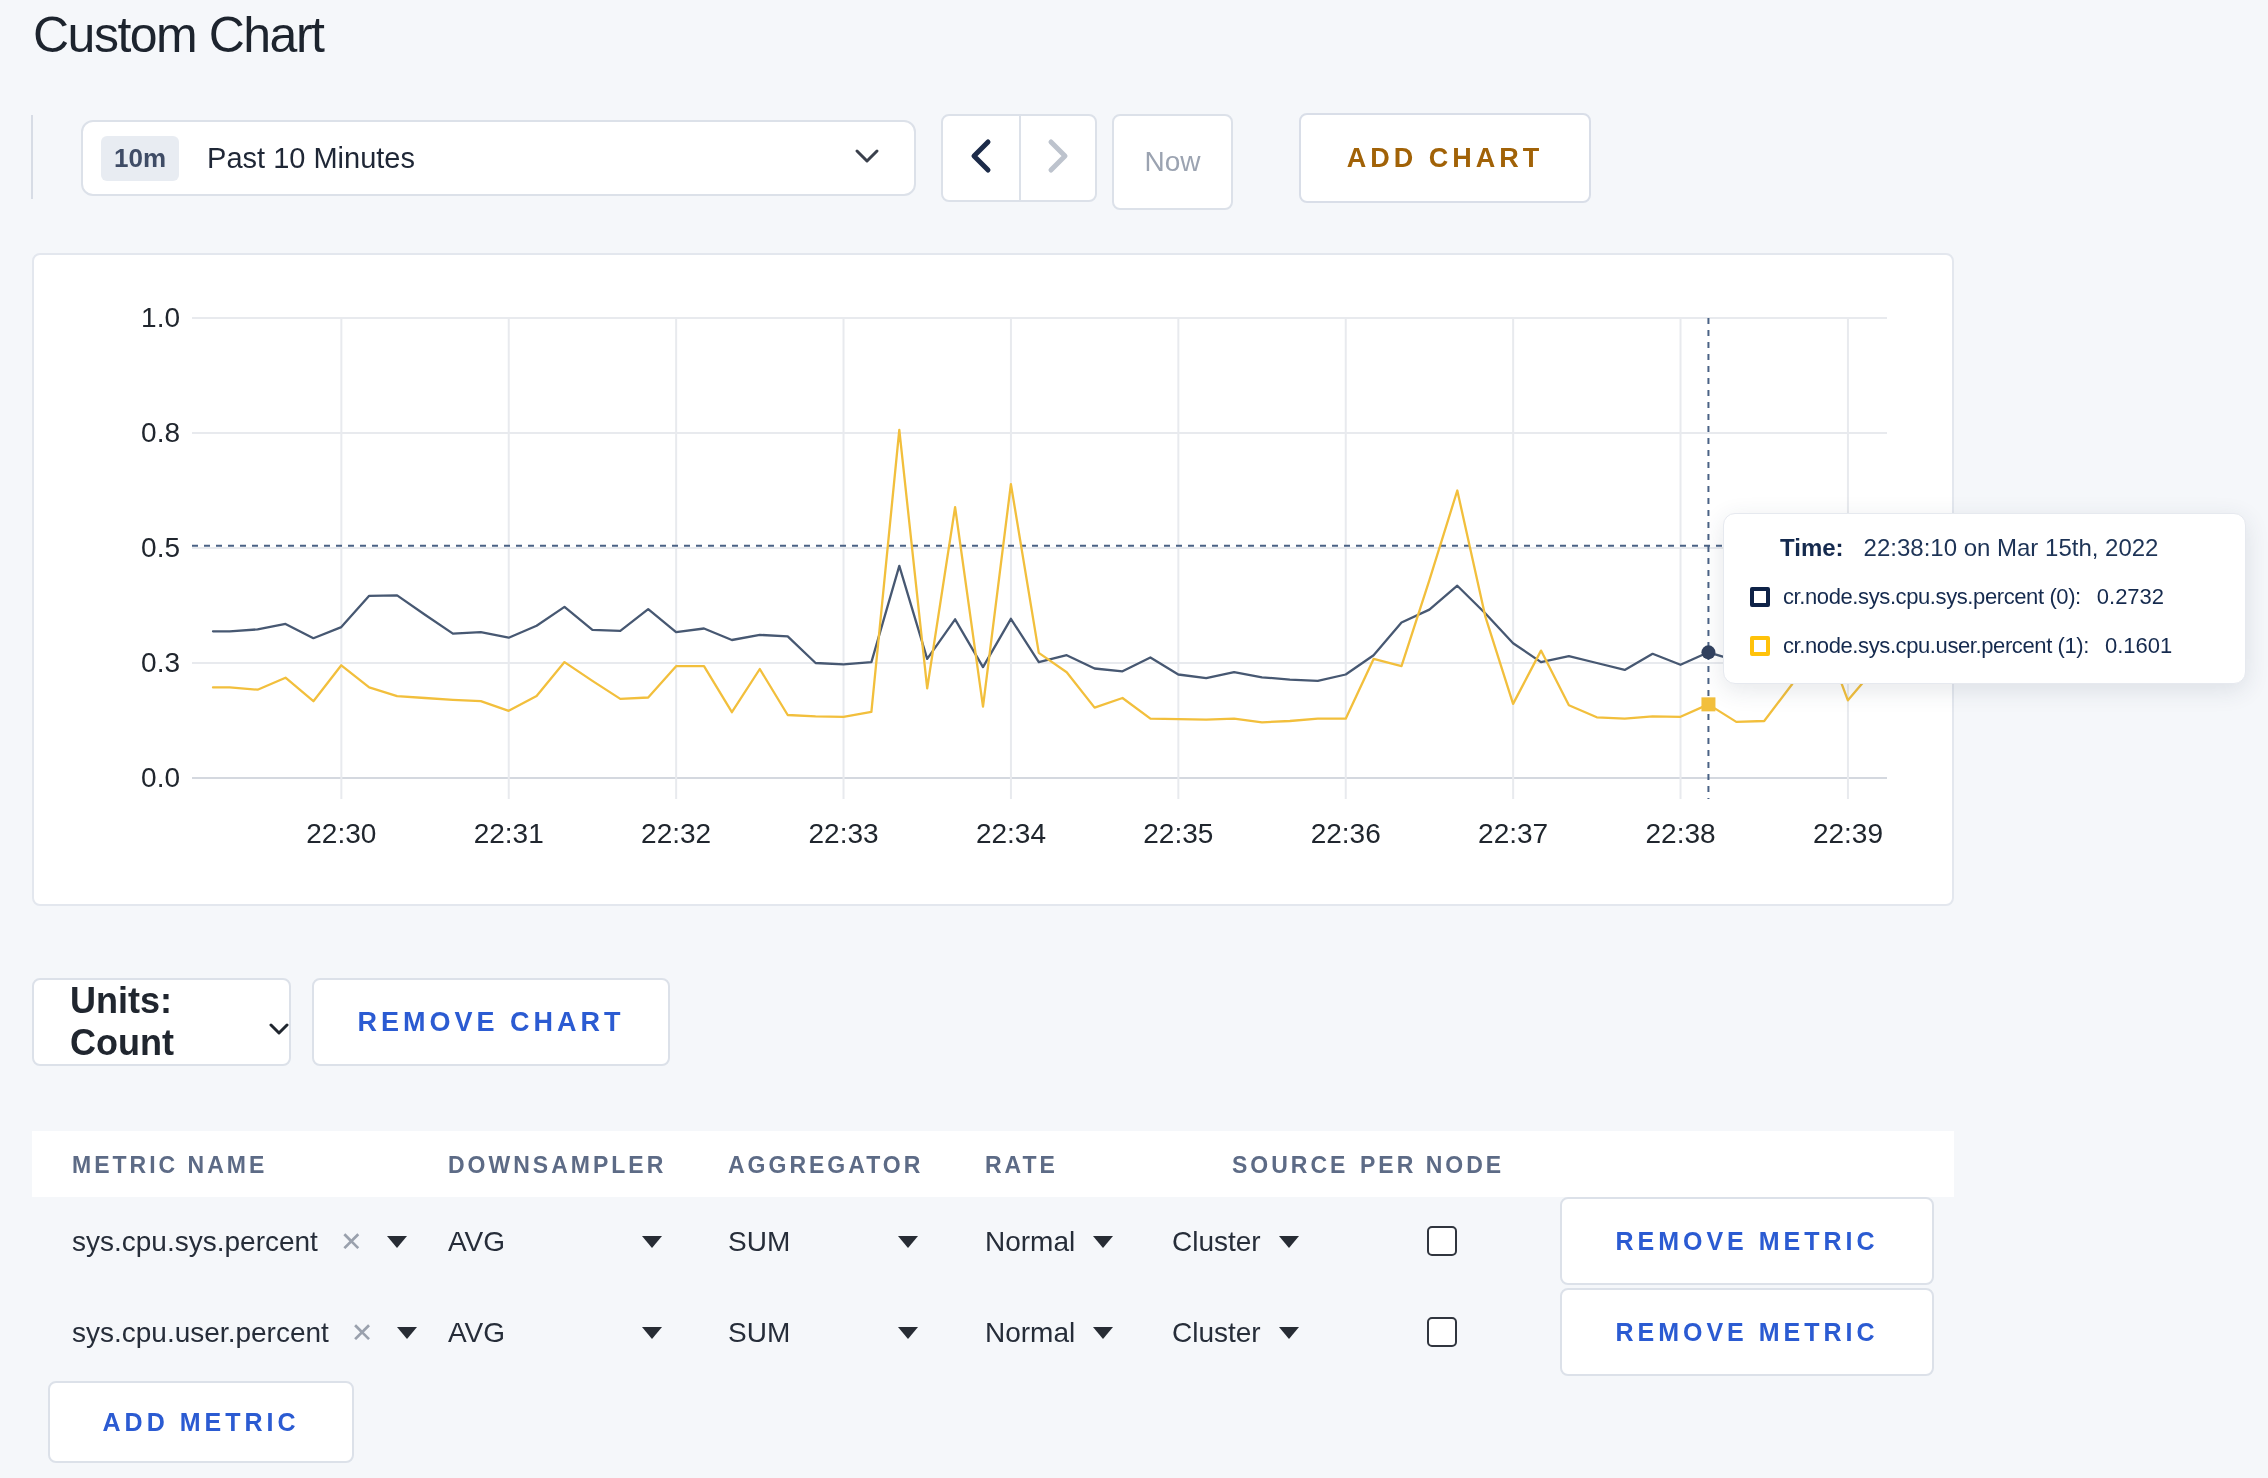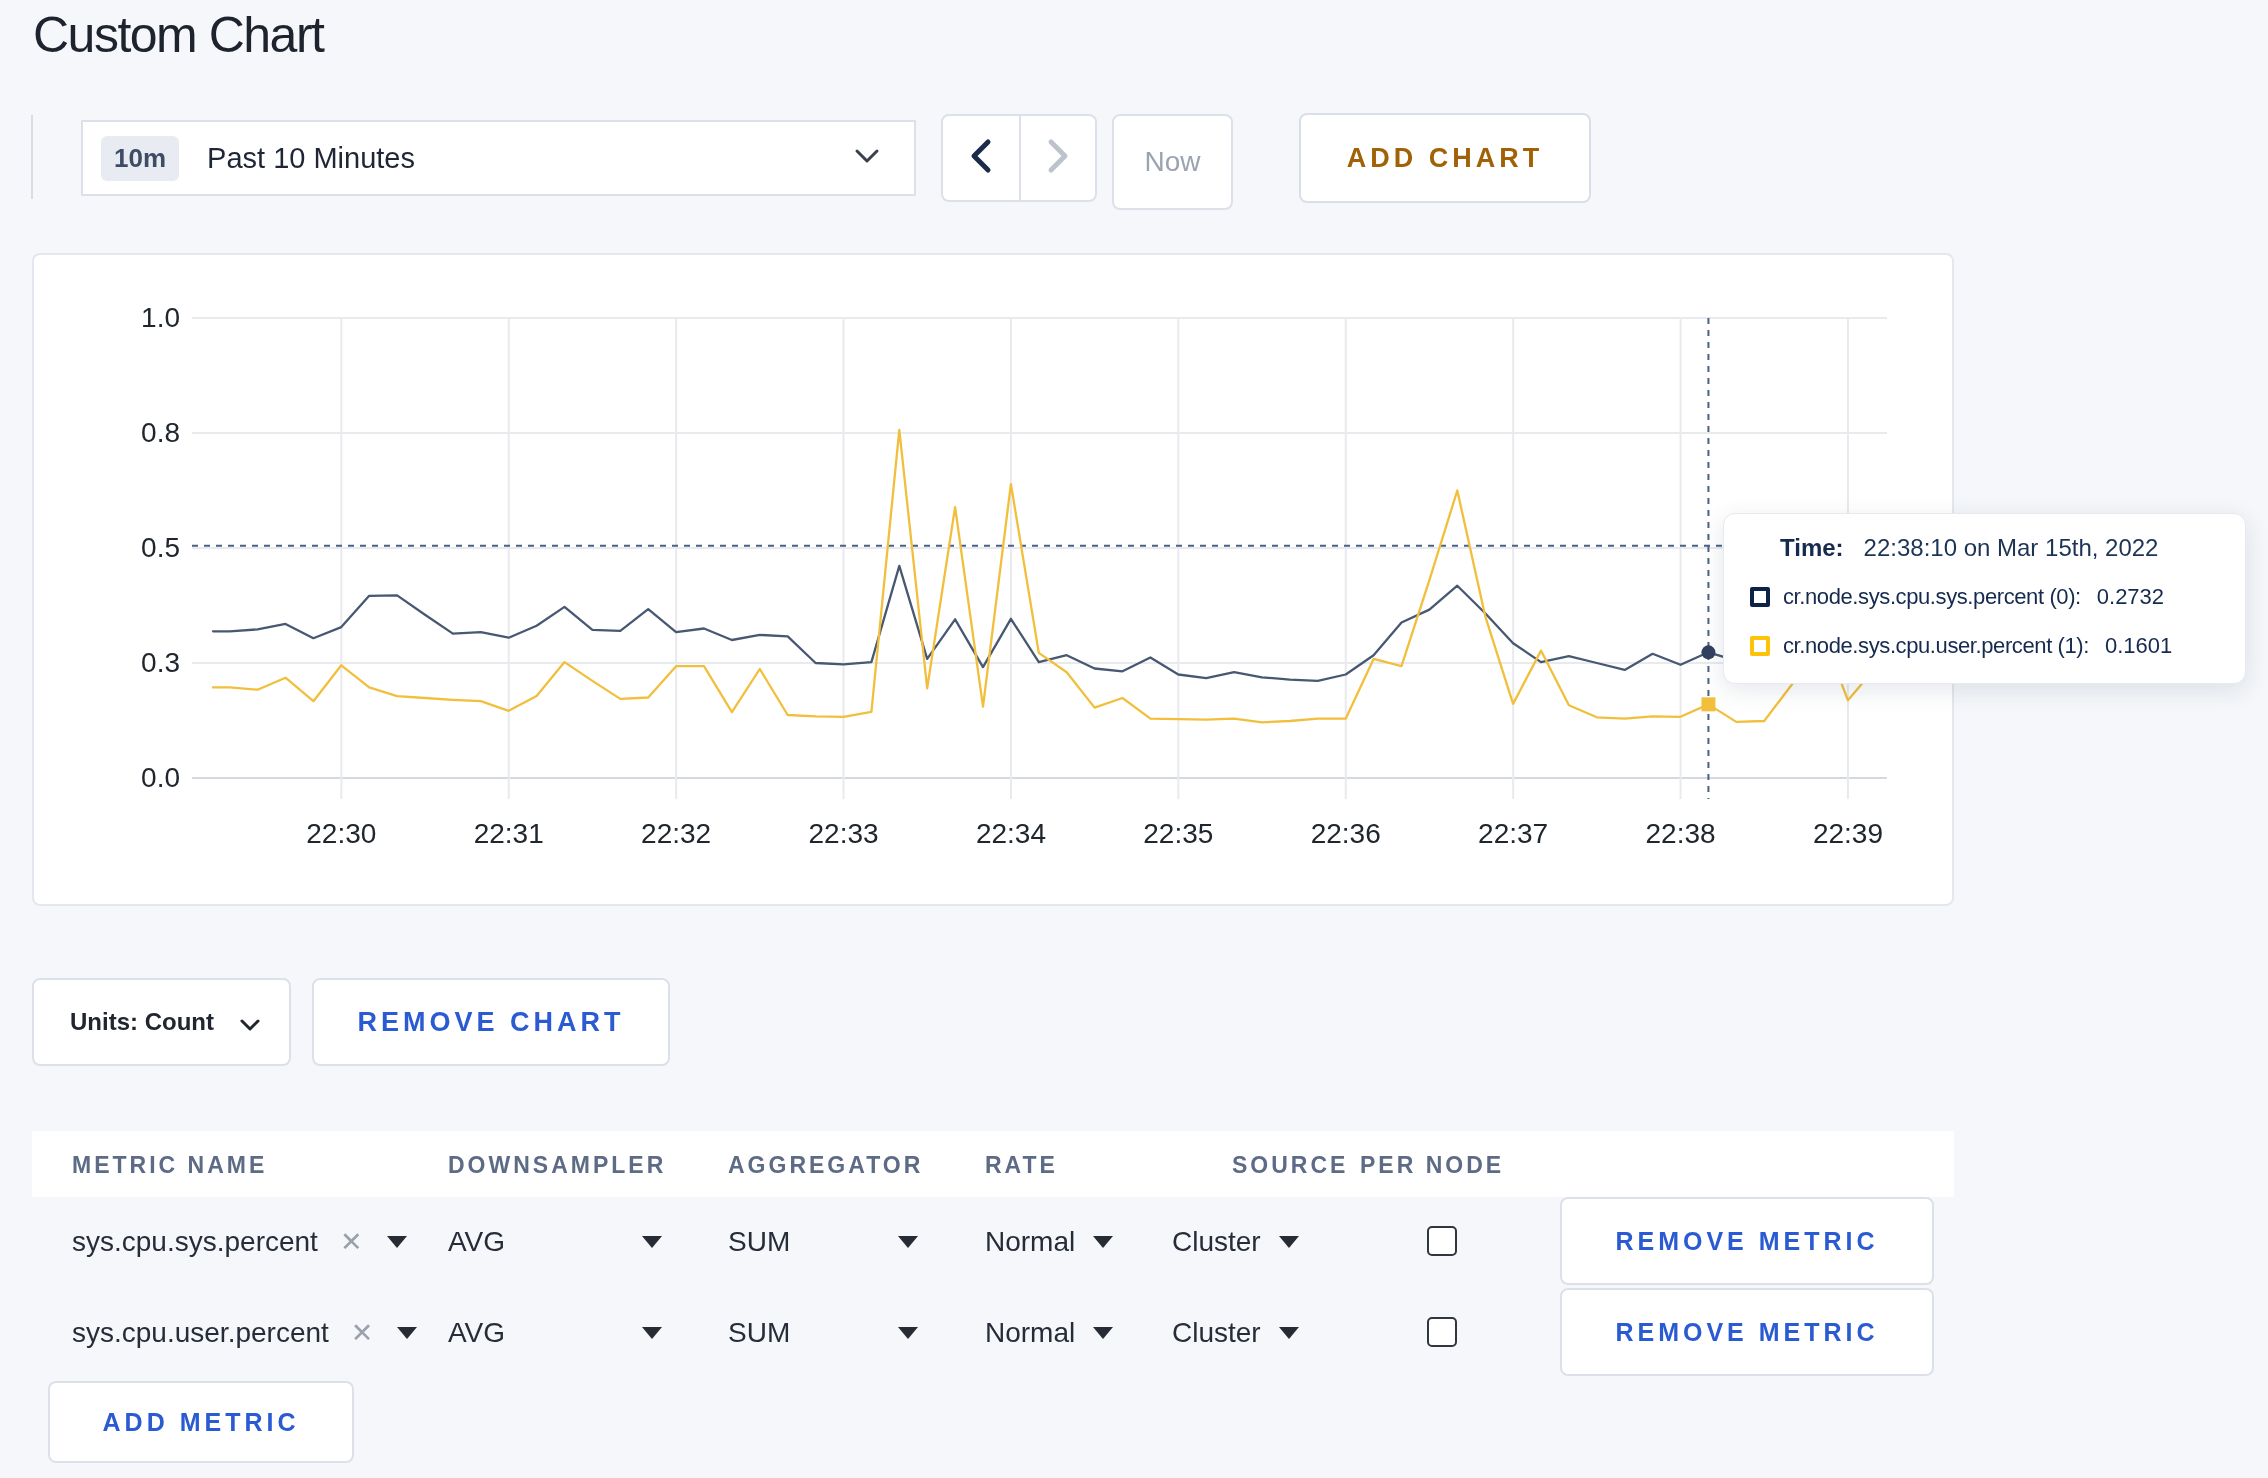--- a/index.html
+++ b/index.html
@@ -16,21 +16,21 @@
   .page-title {
     left:33px; top:6px;
     font-size:50px; font-weight:400; color:#1d242e; letter-spacing:-1.5px;
   }
 
   
   .toolbar-divider { left:31px; top:115px; width:2px; height:84px; background:#d7dce5; }
 
   .time-dropdown {
     left:81px; top:120px; width:835px; height:76px;
-    background:#fff; border:2px solid #dce1e9; border-radius:1px;
+    background:#fff; border:2px solid #dce1e9; border-radius:12px;
     display:flex; align-items:center; padding-left:18px; cursor:pointer;
   }
   .time-badge {
     background:#e8ecf2; border-radius:6px; padding:7px 13px;
     font-size:26px; font-weight:700; color:#3f4c66;
   }
   .time-label { margin-left:28px; font-size:29px; font-weight:500; color:#1f2736; }
   .dd-chevron { position:absolute; right:34px; top:50%; transform:translateY(-50%); }
 
   .nav-group {
@@ -74,21 +74,21 @@
   .tt-time-value { margin-left:20px; font-weight:400; color:#1d3356; }
   .tt-swatch { width:20px; height:20px; border-radius:2px; background:#fff; flex:0 0 auto; }
   .tt-series-label { font-weight:400; margin-left:13px; font-size:22px; letter-spacing:-0.4px; }
   .tt-series-value { margin-left:16px; font-weight:400; font-size:22px; }
 
   
   .units-button {
     left:32px; top:978px; width:259px; height:88px;
     background:#fff; border:2px solid #dce1e9; border-radius:8px;
     display:flex; align-items:center; padding-left:36px;
-    font-size:24px; font-weight:700; color:#20262f; cursor:pointer;
+    font-size:36px; font-weight:700; color:#20262f; cursor:pointer;
   }
   .units-chevron { margin-left:26px; margin-top:4px; }
   .remove-chart-button {
     left:312px; top:978px; width:358px; height:88px;
     background:#fff; border:2px solid #dce1e9; border-radius:8px;
     display:flex; align-items:center; justify-content:center;
     font-size:27px; font-weight:700; letter-spacing:4px; color:#2b5bd2; cursor:pointer;
   }
 
   

